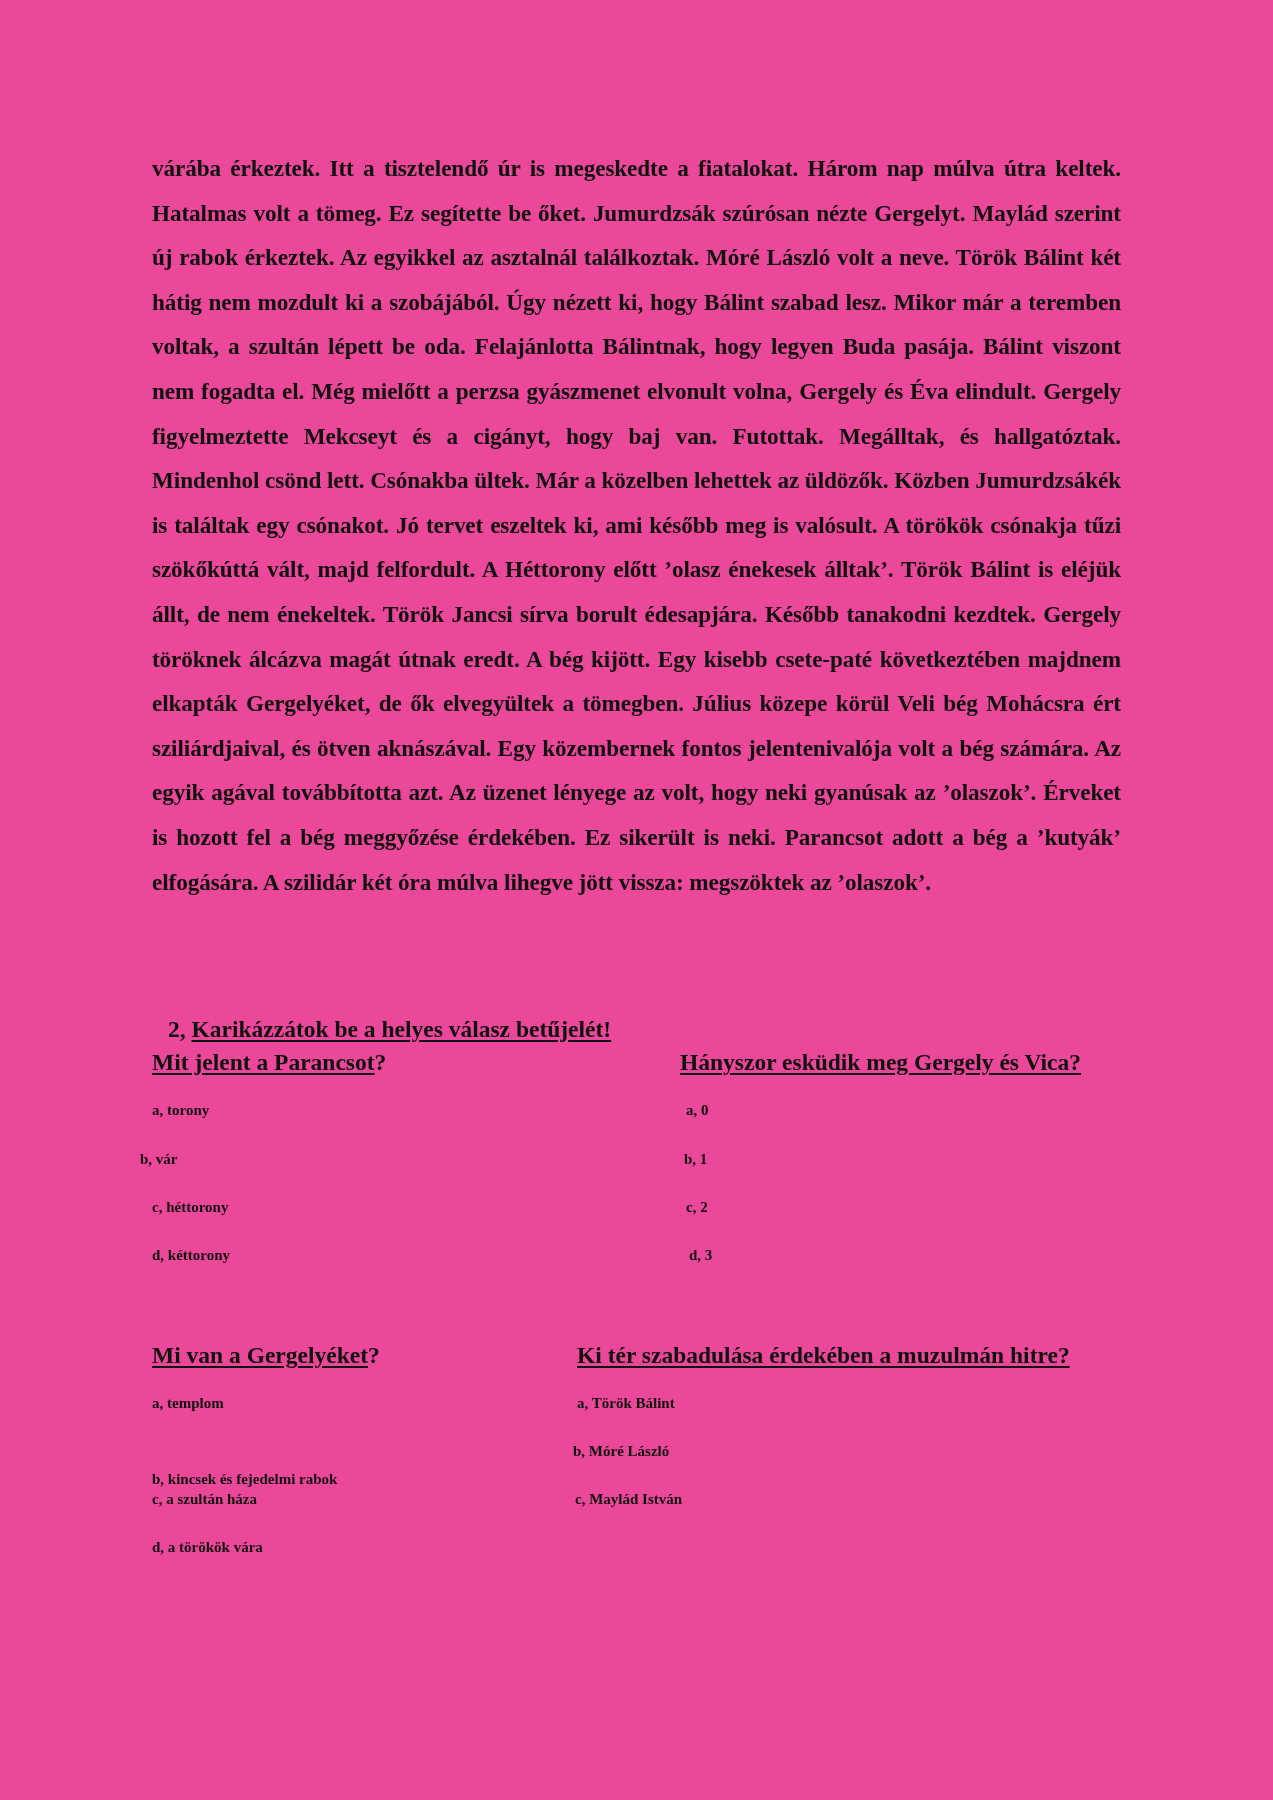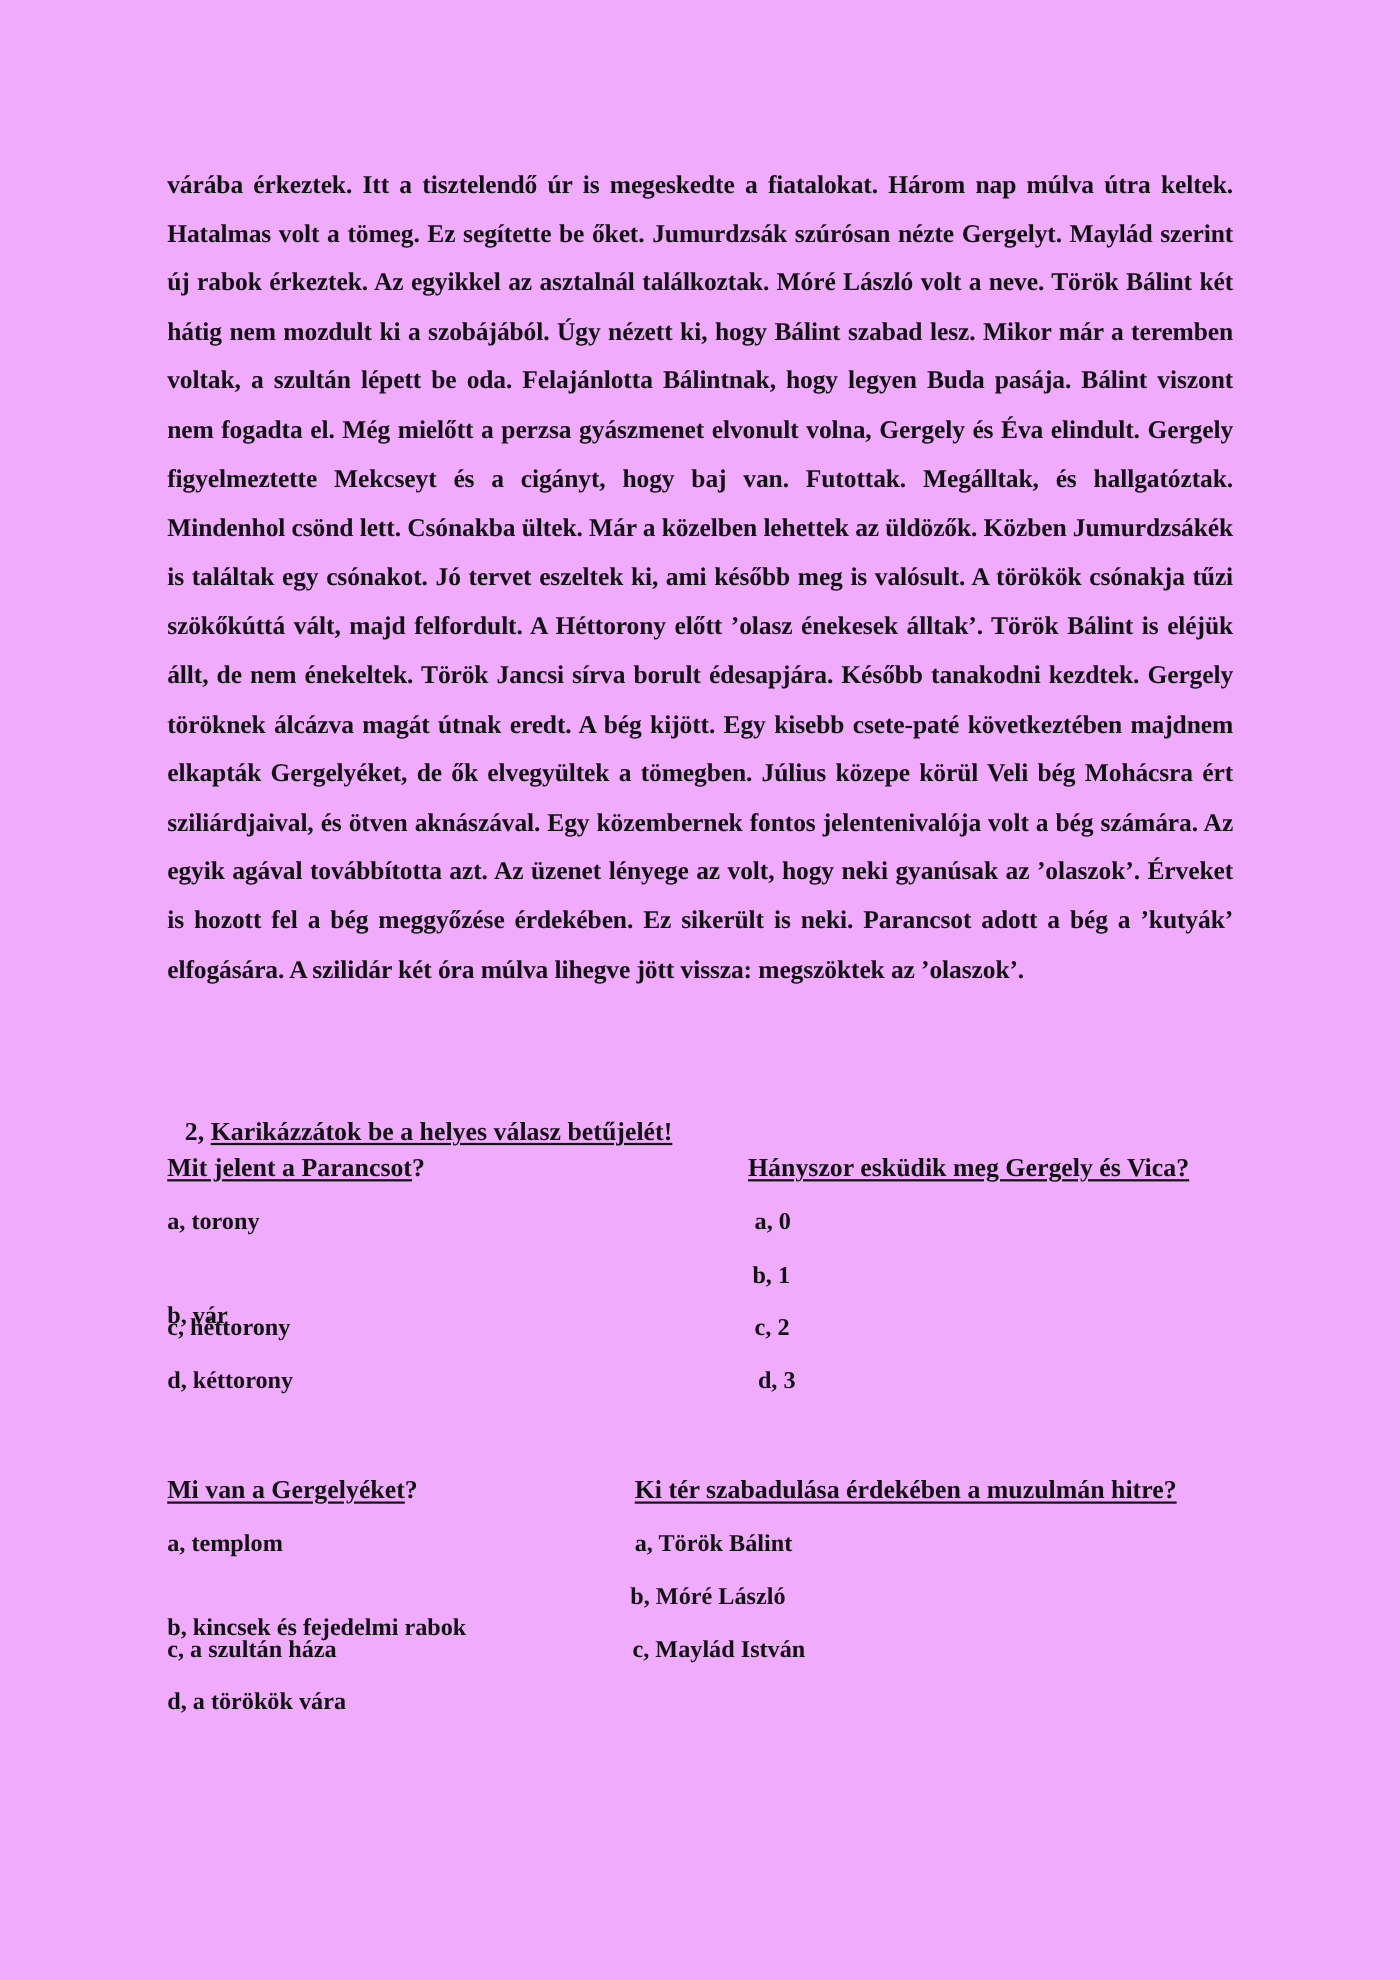--- a/index.html
+++ b/index.html
@@ -14,21 +14,21 @@
     overflow: hidden;
     font-family: "Liberation Serif", "DejaVu Serif", serif;
     font-weight: bold;
     color: #111111;
   }
   .page {
     position: absolute;
     left: 0; top: 0;
     width: 1273px;
     height: 1800px;
-    background: #f0abfc;
+    background: #ec4899;
   }
   .story {
     position: absolute;
     left: 152px;
     top: 146px;
     width: 969px;
     font-size: 23.2px;
     line-height: 44.6px;
     text-align: justify;
     text-align-last: left;
@@ -52,39 +52,39 @@
   }
   .q {
     position: absolute;
     font-size: 23.5px;
     line-height: 36px;
     white-space: nowrap;
     margin: 0;
   }
   .opt {
     position: absolute;
-    font-size: 22px;
+    font-size: 15px;
     line-height: 36px;
     white-space: nowrap;
     margin: 0;
   }
 </style>
 </head>
 <body>
 
 <div class="page">
 
   <p class="story"><span>várába érkeztek. Itt a tisztelendő úr is megeskedte a fiatalokat. Három nap múlva útra</span> <span>keltek. Hatalmas volt a tömeg. Ez segítette be őket. Jumurdzsák szúrósan nézte Gergelyt.</span> <span>Maylád szerint új rabok érkeztek. Az egyikkel az asztalnál találkoztak. Móré László volt</span> <span>a neve. Török Bálint két hátig nem mozdult ki a szobájából. Úgy nézett ki, hogy Bálint</span> <span>szabad lesz. Mikor már a teremben voltak, a szultán lépett be oda. Felajánlotta Bálintnak,</span> <span>hogy legyen Buda pasája. Bálint viszont nem fogadta el. Még mielőtt a perzsa gyászmenet</span> <span>elvonult volna, Gergely és Éva elindult. Gergely figyelmeztette Mekcseyt és a cigányt,</span> <span>hogy baj van. Futottak. Megálltak, és hallgatóztak. Mindenhol csönd lett. Csónakba ültek.</span> <span>Már a közelben lehettek az üldözők. Közben Jumurdzsákék is találtak egy csónakot. Jó</span> <span>tervet eszeltek ki, ami később meg is valósult. A törökök csónakja tűzi szökőkúttá vált,</span> <span>majd felfordult. A Héttorony előtt ’olasz énekesek álltak’. Török Bálint is eléjük állt, de</span> <span>nem énekeltek. Török Jancsi sírva borult édesapjára. Később tanakodni kezdtek. Gergely</span> <span>töröknek álcázva magát útnak eredt. A bég kijött. Egy kisebb csete-paté következtében</span> <span>majdnem elkapták Gergelyéket, de ők elvegyültek a tömegben. Július közepe körül Veli</span> <span>bég Mohácsra ért sziliárdjaival, és ötven aknászával. Egy közembernek fontos</span> <span>jelentenivalója volt a bég számára. Az egyik agával továbbította azt. Az üzenet lényege az</span> <span>volt, hogy neki gyanúsak az ’olaszok’. Érveket is hozott fel a bég meggyőzése érdekében.</span> <span>Ez sikerült is neki. Parancsot adott a bég a ’kutyák’ elfogására. A szilidár két óra múlva</span> <span>lihegve jött vissza: megszöktek az ’olaszok’.</span></p>
 
   <p class="task-title"><span>2,</span> <span class="u">Karikázzátok be a helyes válasz betűjelét!</span></p>
 
   <div>
     <p class="q" style="left:152px; top:1044px;"><span class="u">Mit jelent a Parancsot</span><span>?</span></p>
     <p class="opt" style="left:152px; top:1092px;">a, torony</p>
-    <p class="opt" style="left:152px; top:1141px;margin-top:37px;">b, vár</p>
+    <p class="opt" style="left:140px; top:1141px;">b, vár</p>
     <p class="opt" style="left:152px; top:1189px;">c, héttorony</p>
     <p class="opt" style="left:152px; top:1237px;">d, kéttorony</p>
   </div>
 
   <div>
     <p class="q" style="left:680px; top:1044px;"><span class="u">Hányszor esküdik meg Gergely és Vica?</span><span></span></p>
     <p class="opt" style="left:686px; top:1092px;">a, 0</p>
     <p class="opt" style="left:684px; top:1141px;">b, 1</p>
     <p class="opt" style="left:686px; top:1189px;">c, 2</p>
     <p class="opt" style="left:689px; top:1237px;">d, 3</p>

